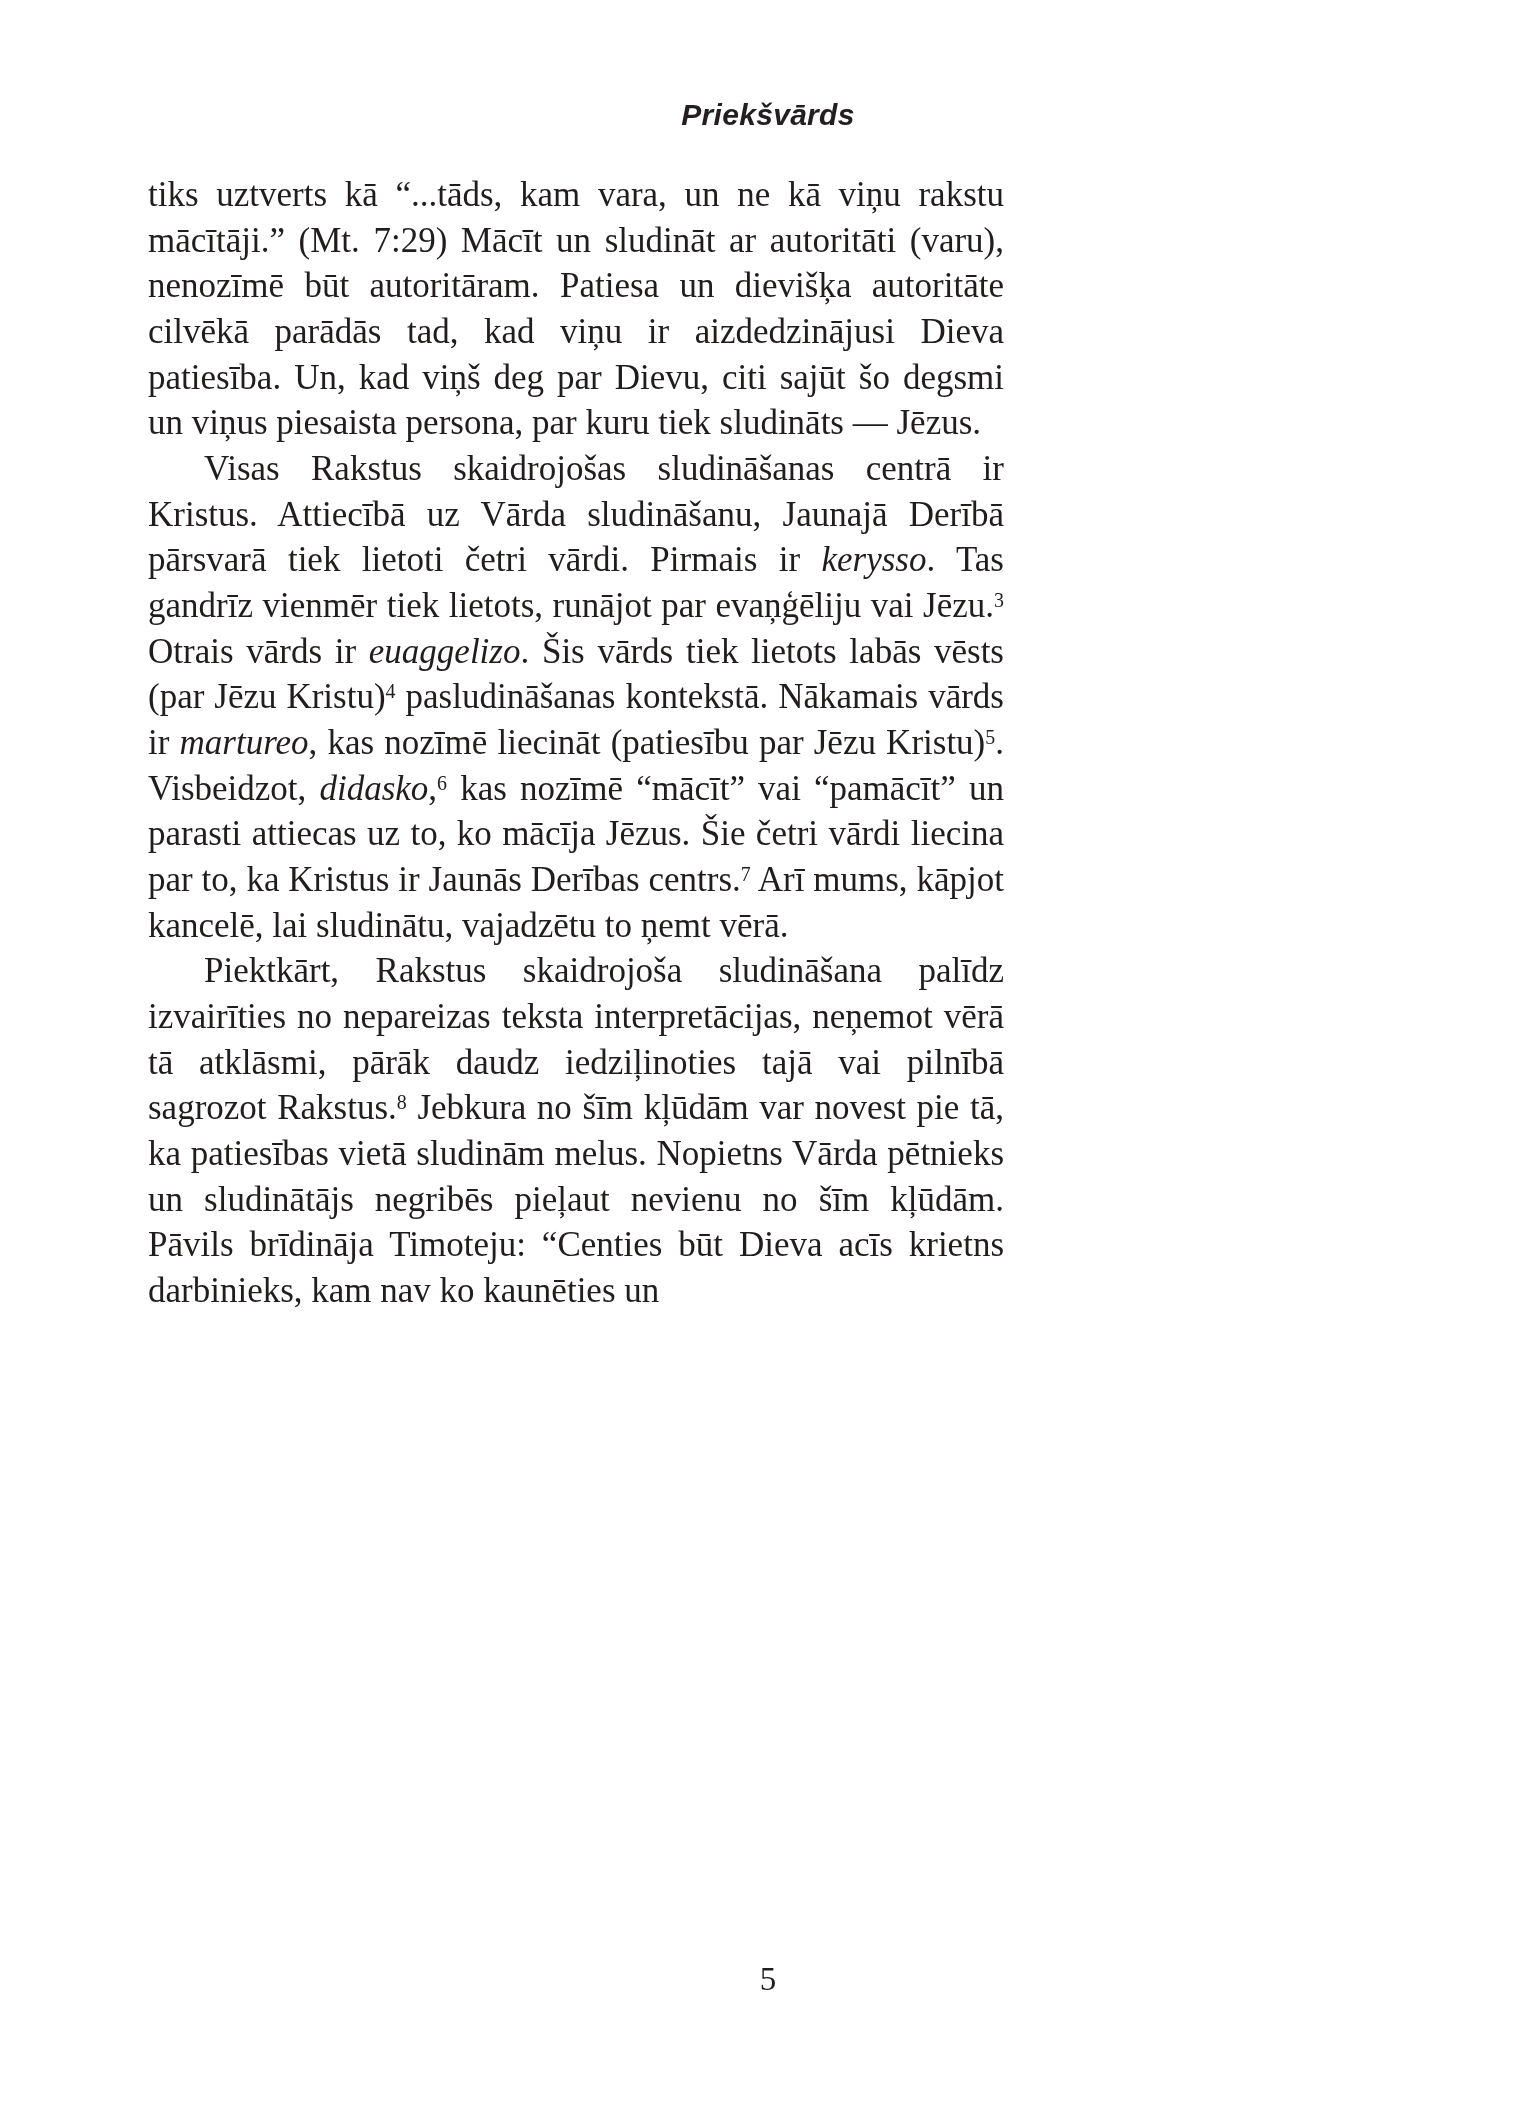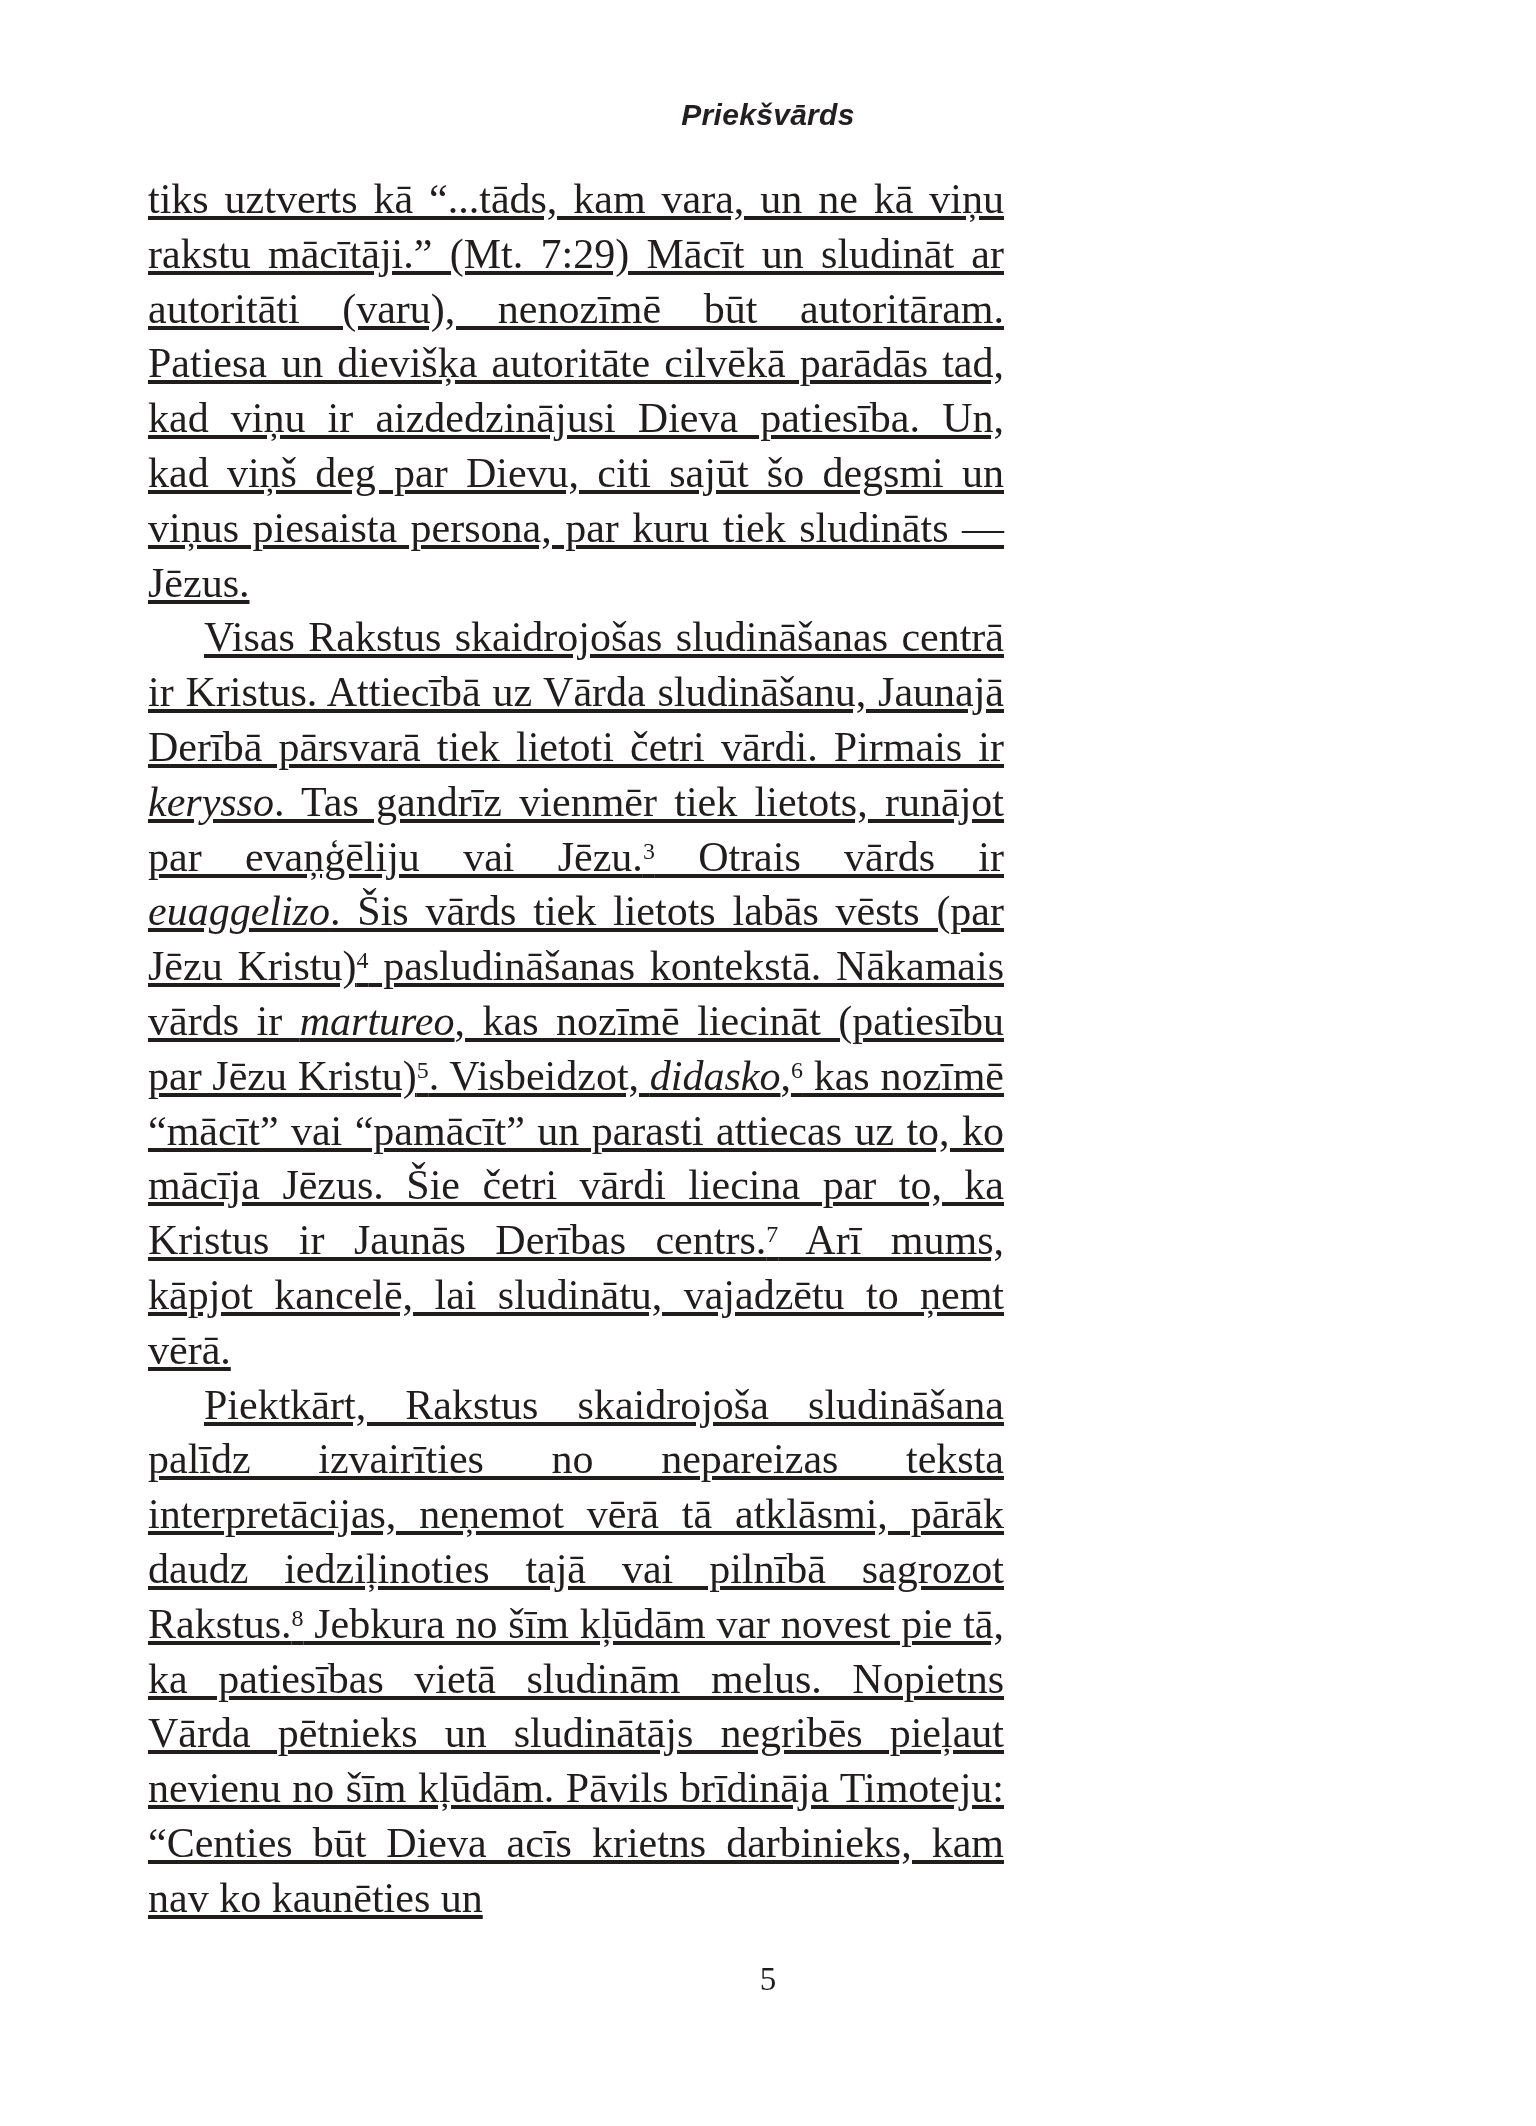--- a/index.html
+++ b/index.html
@@ -31,27 +31,26 @@
     color: #231f20;
   }
   .body-col {
     position: absolute;
     top: 172px;
     left: 148px;
     width: 856px;
   }
   p.para {
     margin: 0;
-    font-size: 42px;
+    font-size: 35px;
     line-height: 1.305;
     text-align: justify;
     text-justify: inter-word;
     color: #201d1c;
     hyphens: manual;
-    text-decoration: underline;
     -webkit-hyphens: manual;
   }
   p.para.indent {
     text-indent: 56px;
   }
   p.para .it {
     font-style: italic;
   }
   p.para sup {
     font-size: 0.57em;

